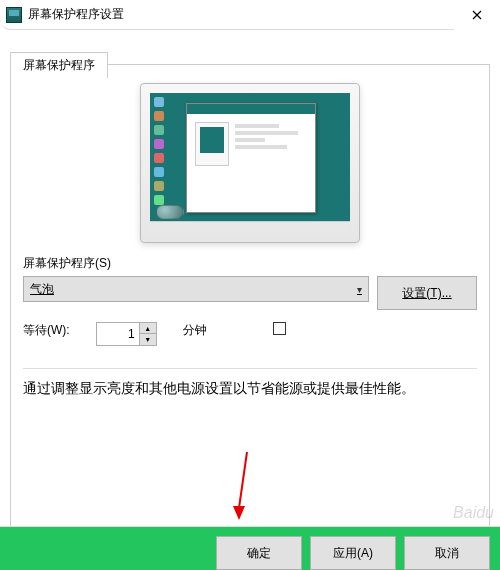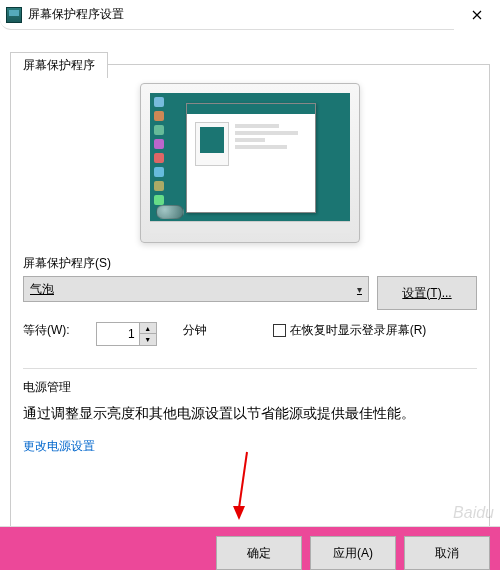--- a/index.html
+++ b/index.html
@@ -219,21 +219,21 @@
   .arrow-annotation svg{position:absolute;left:-14px;top:0;}
   .button-row{
     position:absolute;
     bottom:0;left:0;right:0;
     height:44px;
     display:flex;
     justify-content:flex-end;
     gap:8px;
     padding:9px 10px;
     border-top:1px solid #ddd;
-    background:#ec4899;
+    background:#22c55e;
   }
   .button-row .btn{min-width:86px;}
   .watermark{
     position:absolute;right:6px;bottom:48px;
     color:rgba(0,0,0,0.15);font-size:16px;font-style:italic;
     pointer-events:none;
   }
 </style>
 </head>
 <body>
@@ -297,30 +297,27 @@
         <input value="1" style="">
         <div class="spinner-btns">
           <span>▲</span>
           <span>▼</span>
         </div>
       </div>
       <span>分钟</span>
       <div style="width:14px"></div>
       <label class="checkbox">
         <span class="checkbox-box"></span>
-        <span>在恢复时显示登录屏幕(R)</span>
       </label>
     </div>
 
     <div class="divider"></div>
 
     <div class="power-section">
-      <div class="group-label">电源管理</div>
       <div class="power-desc">通过调整显示亮度和其他电源设置以节省能源或提供最佳性能。</div>
-      <div class="link">更改电源设置</div>
     </div>
 
     <div class="arrow-annotation">
       <svg width="30" height="72" viewBox="0 0 30 72">
         <line x1="20" y1="2" x2="12" y2="58" stroke="#e60000" stroke-width="2"></line>
         <polygon points="12,70 6,56 18,56" fill="#e60000"></polygon>
       </svg>
     </div>
 
   </div>

